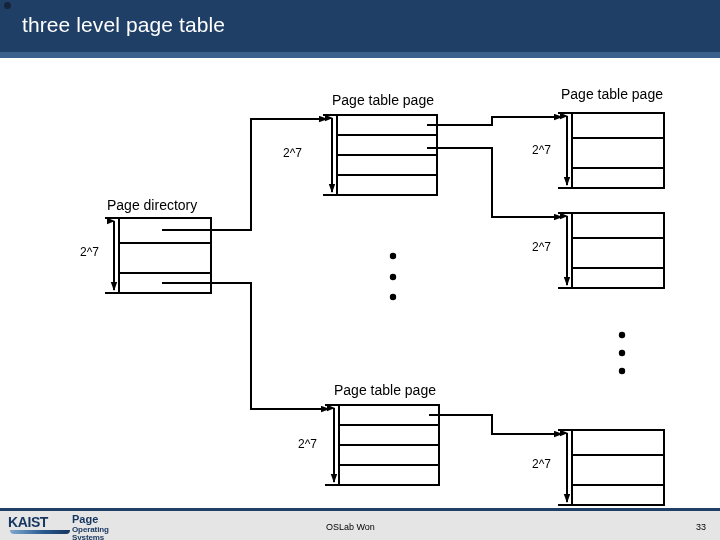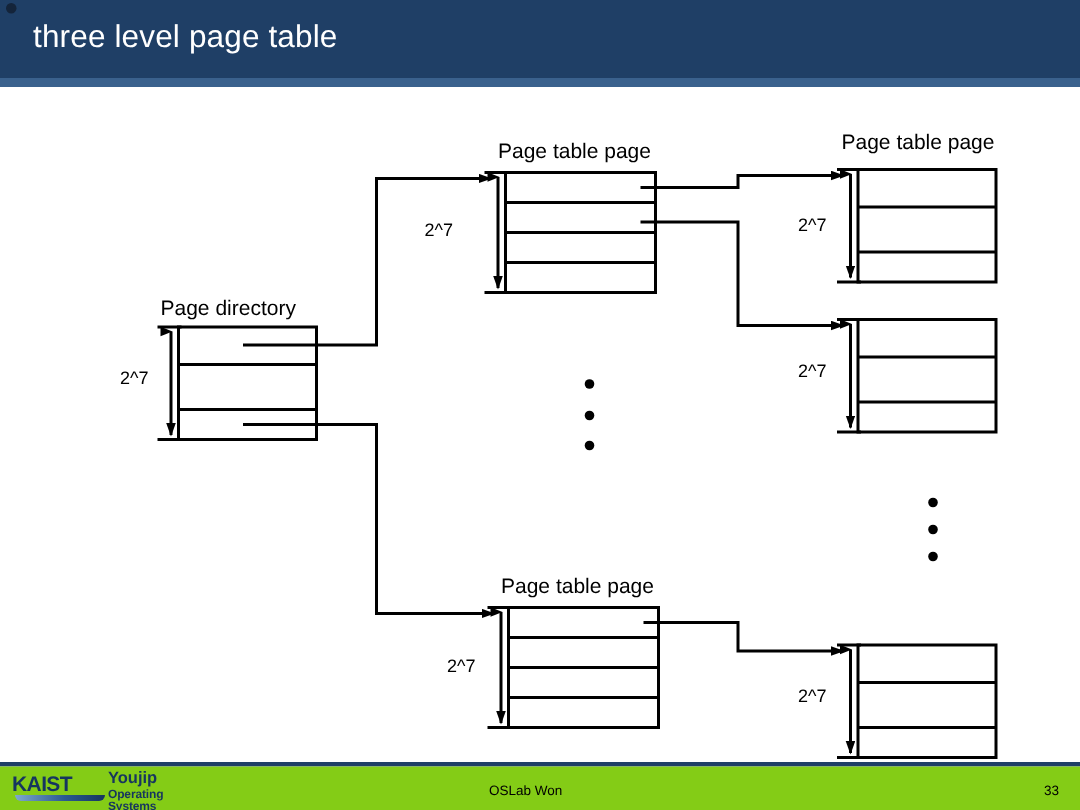--- a/index.html
+++ b/index.html
@@ -72,21 +72,21 @@
     left: 0; top: 508px;
     width: 720px;
     height: 3px;
     background: #1f3f66;
   }
   .footer {
     position: absolute;
     left: 0; top: 511px;
     width: 720px;
     height: 29px;
-    background: #84cc16;
+    background: #e5e5e5;
   }
   .logo-wrap {
     position: absolute;
     left: 8px; top: 3px;
     height: 24px;
     display: flex;
     align-items: flex-start;
   }
   .kaist-logo {
     position: relative;
@@ -293,21 +293,21 @@
 
   <div class="footer-rule"></div>
   <div class="footer">
 
     <div class="logo-wrap">
       <div class="kaist-logo">
         <span class="kaist-text">KAIST</span>
         <span class="kaist-swoosh"></span>
       </div>
       <div class="oslab-block">
-        <div class="oslab-title">Youjip</div>
+        <div class="oslab-title">Page</div>
         <div class="oslab-sub">Operating Systems Laboratory</div>
       </div>
     </div>
 
     <div class="footer-center">OSLab Won</div>
     <div class="footer-page">33</div>
   </div>
 
 </div>
 

